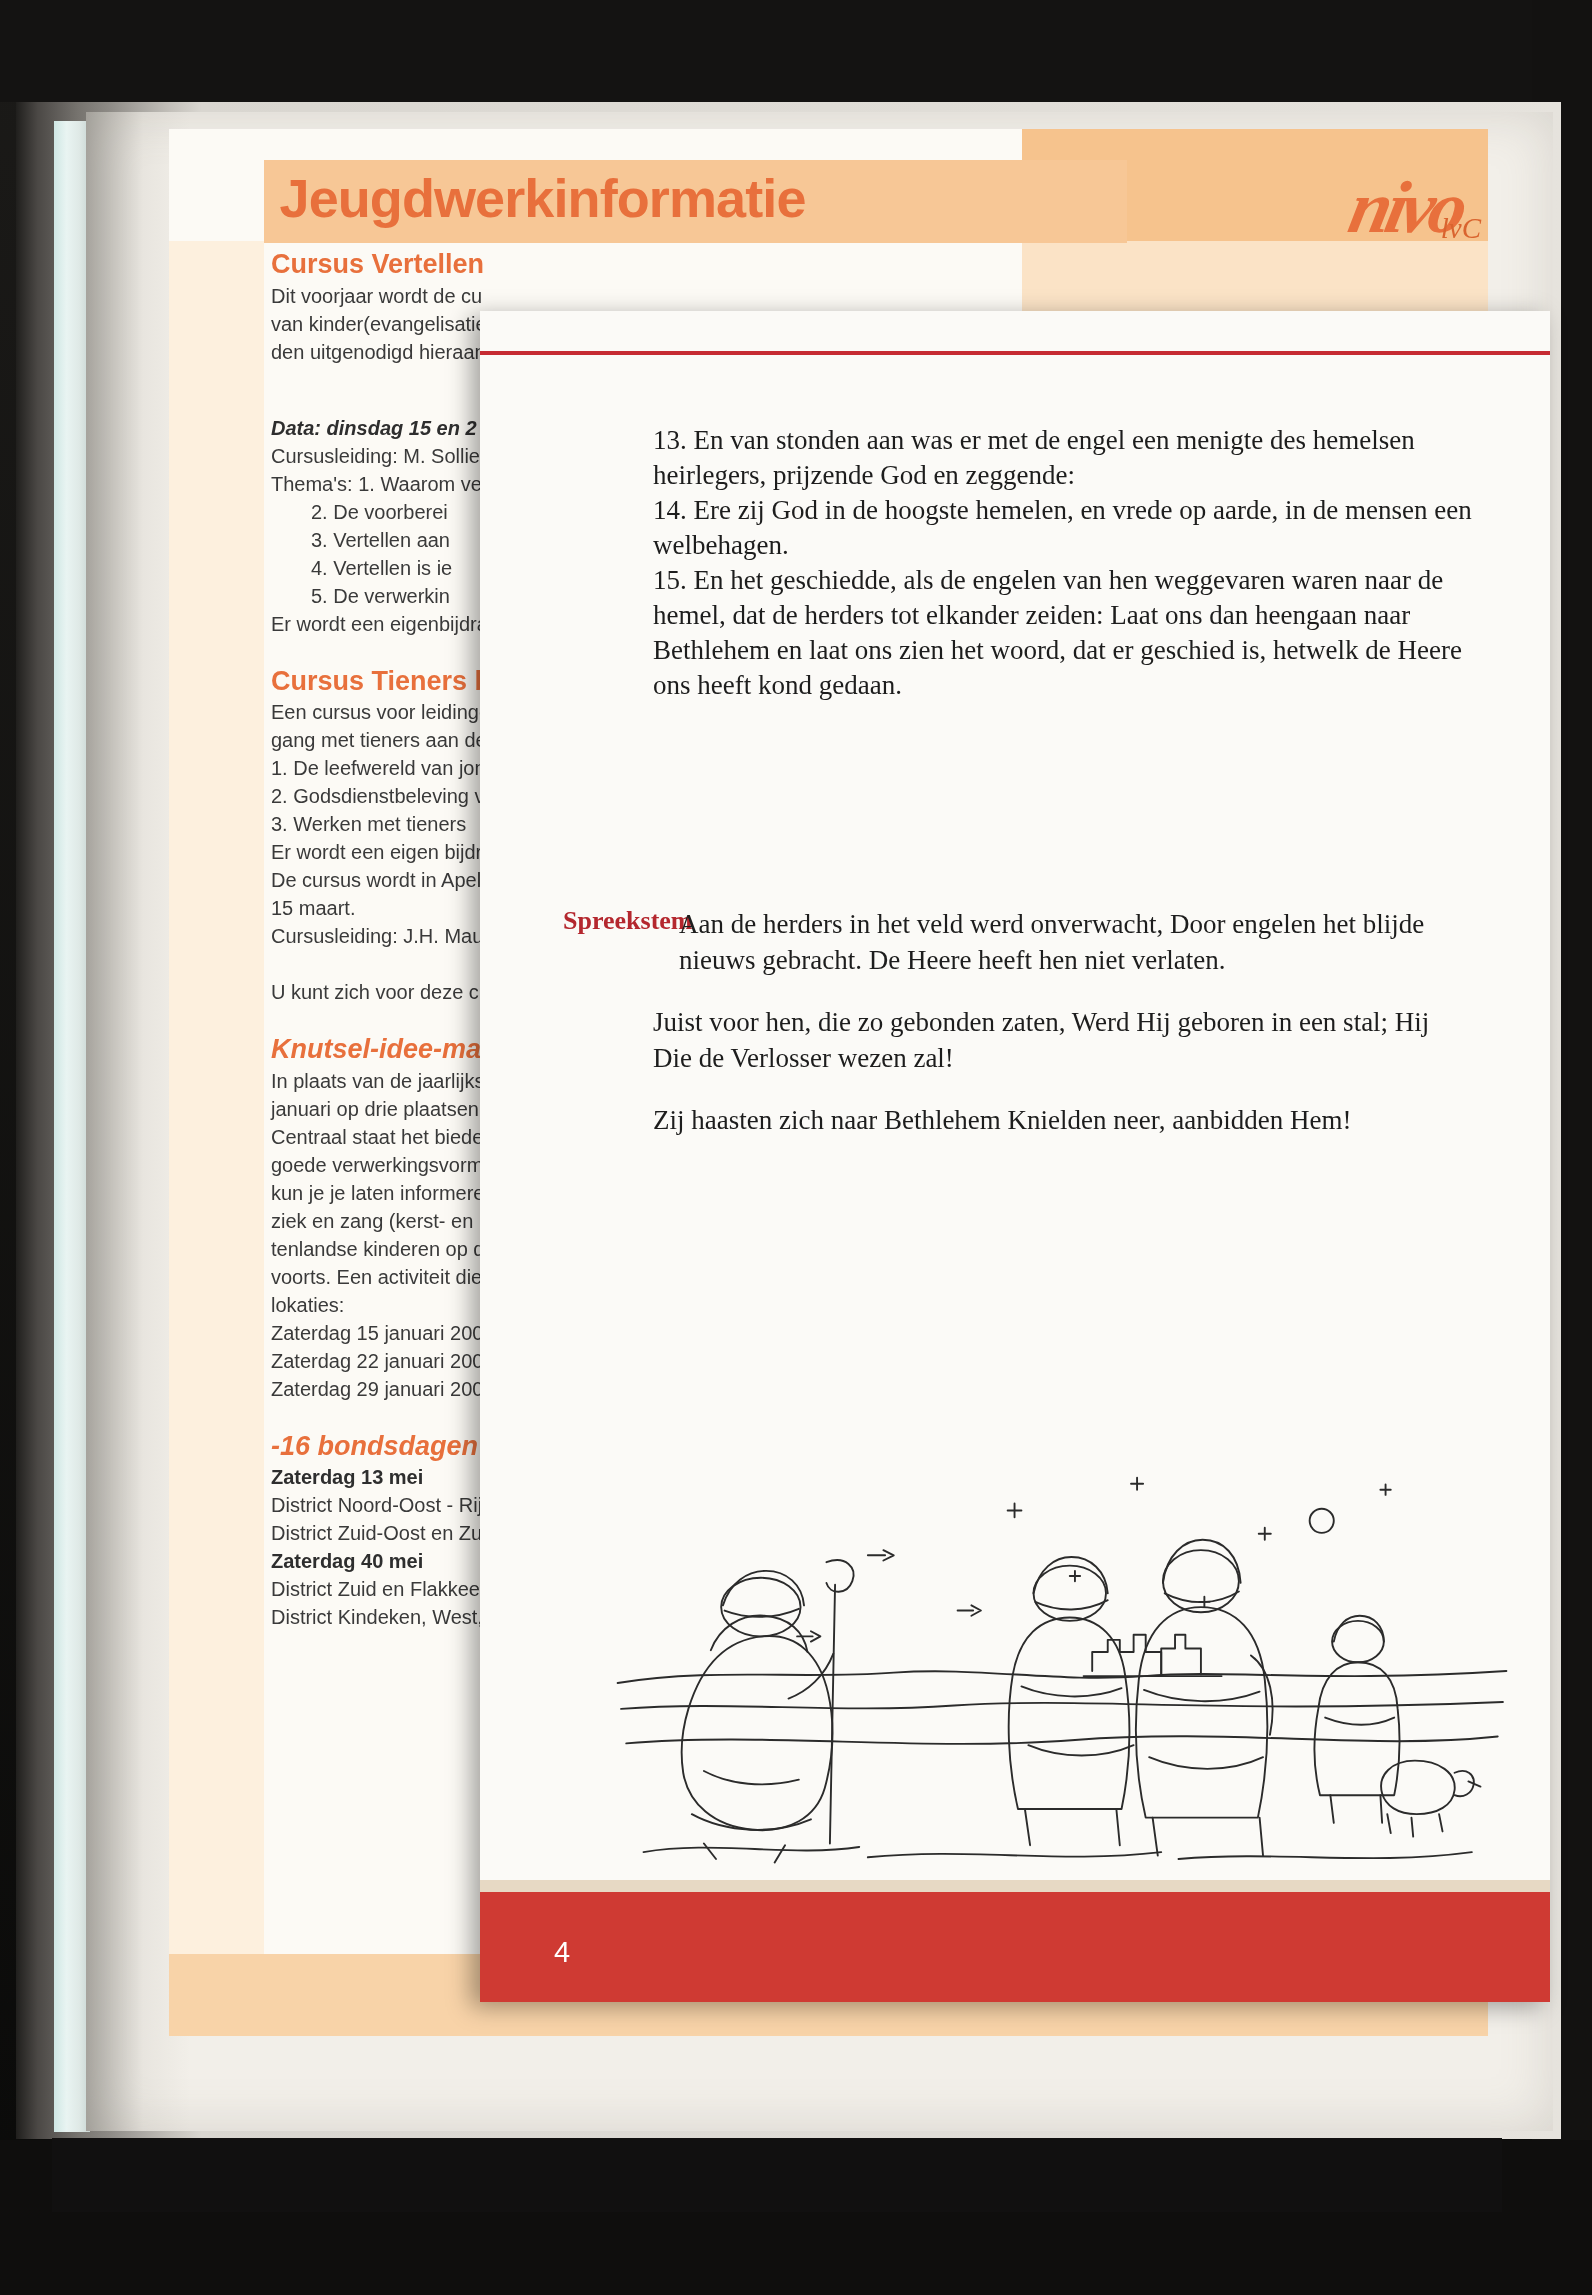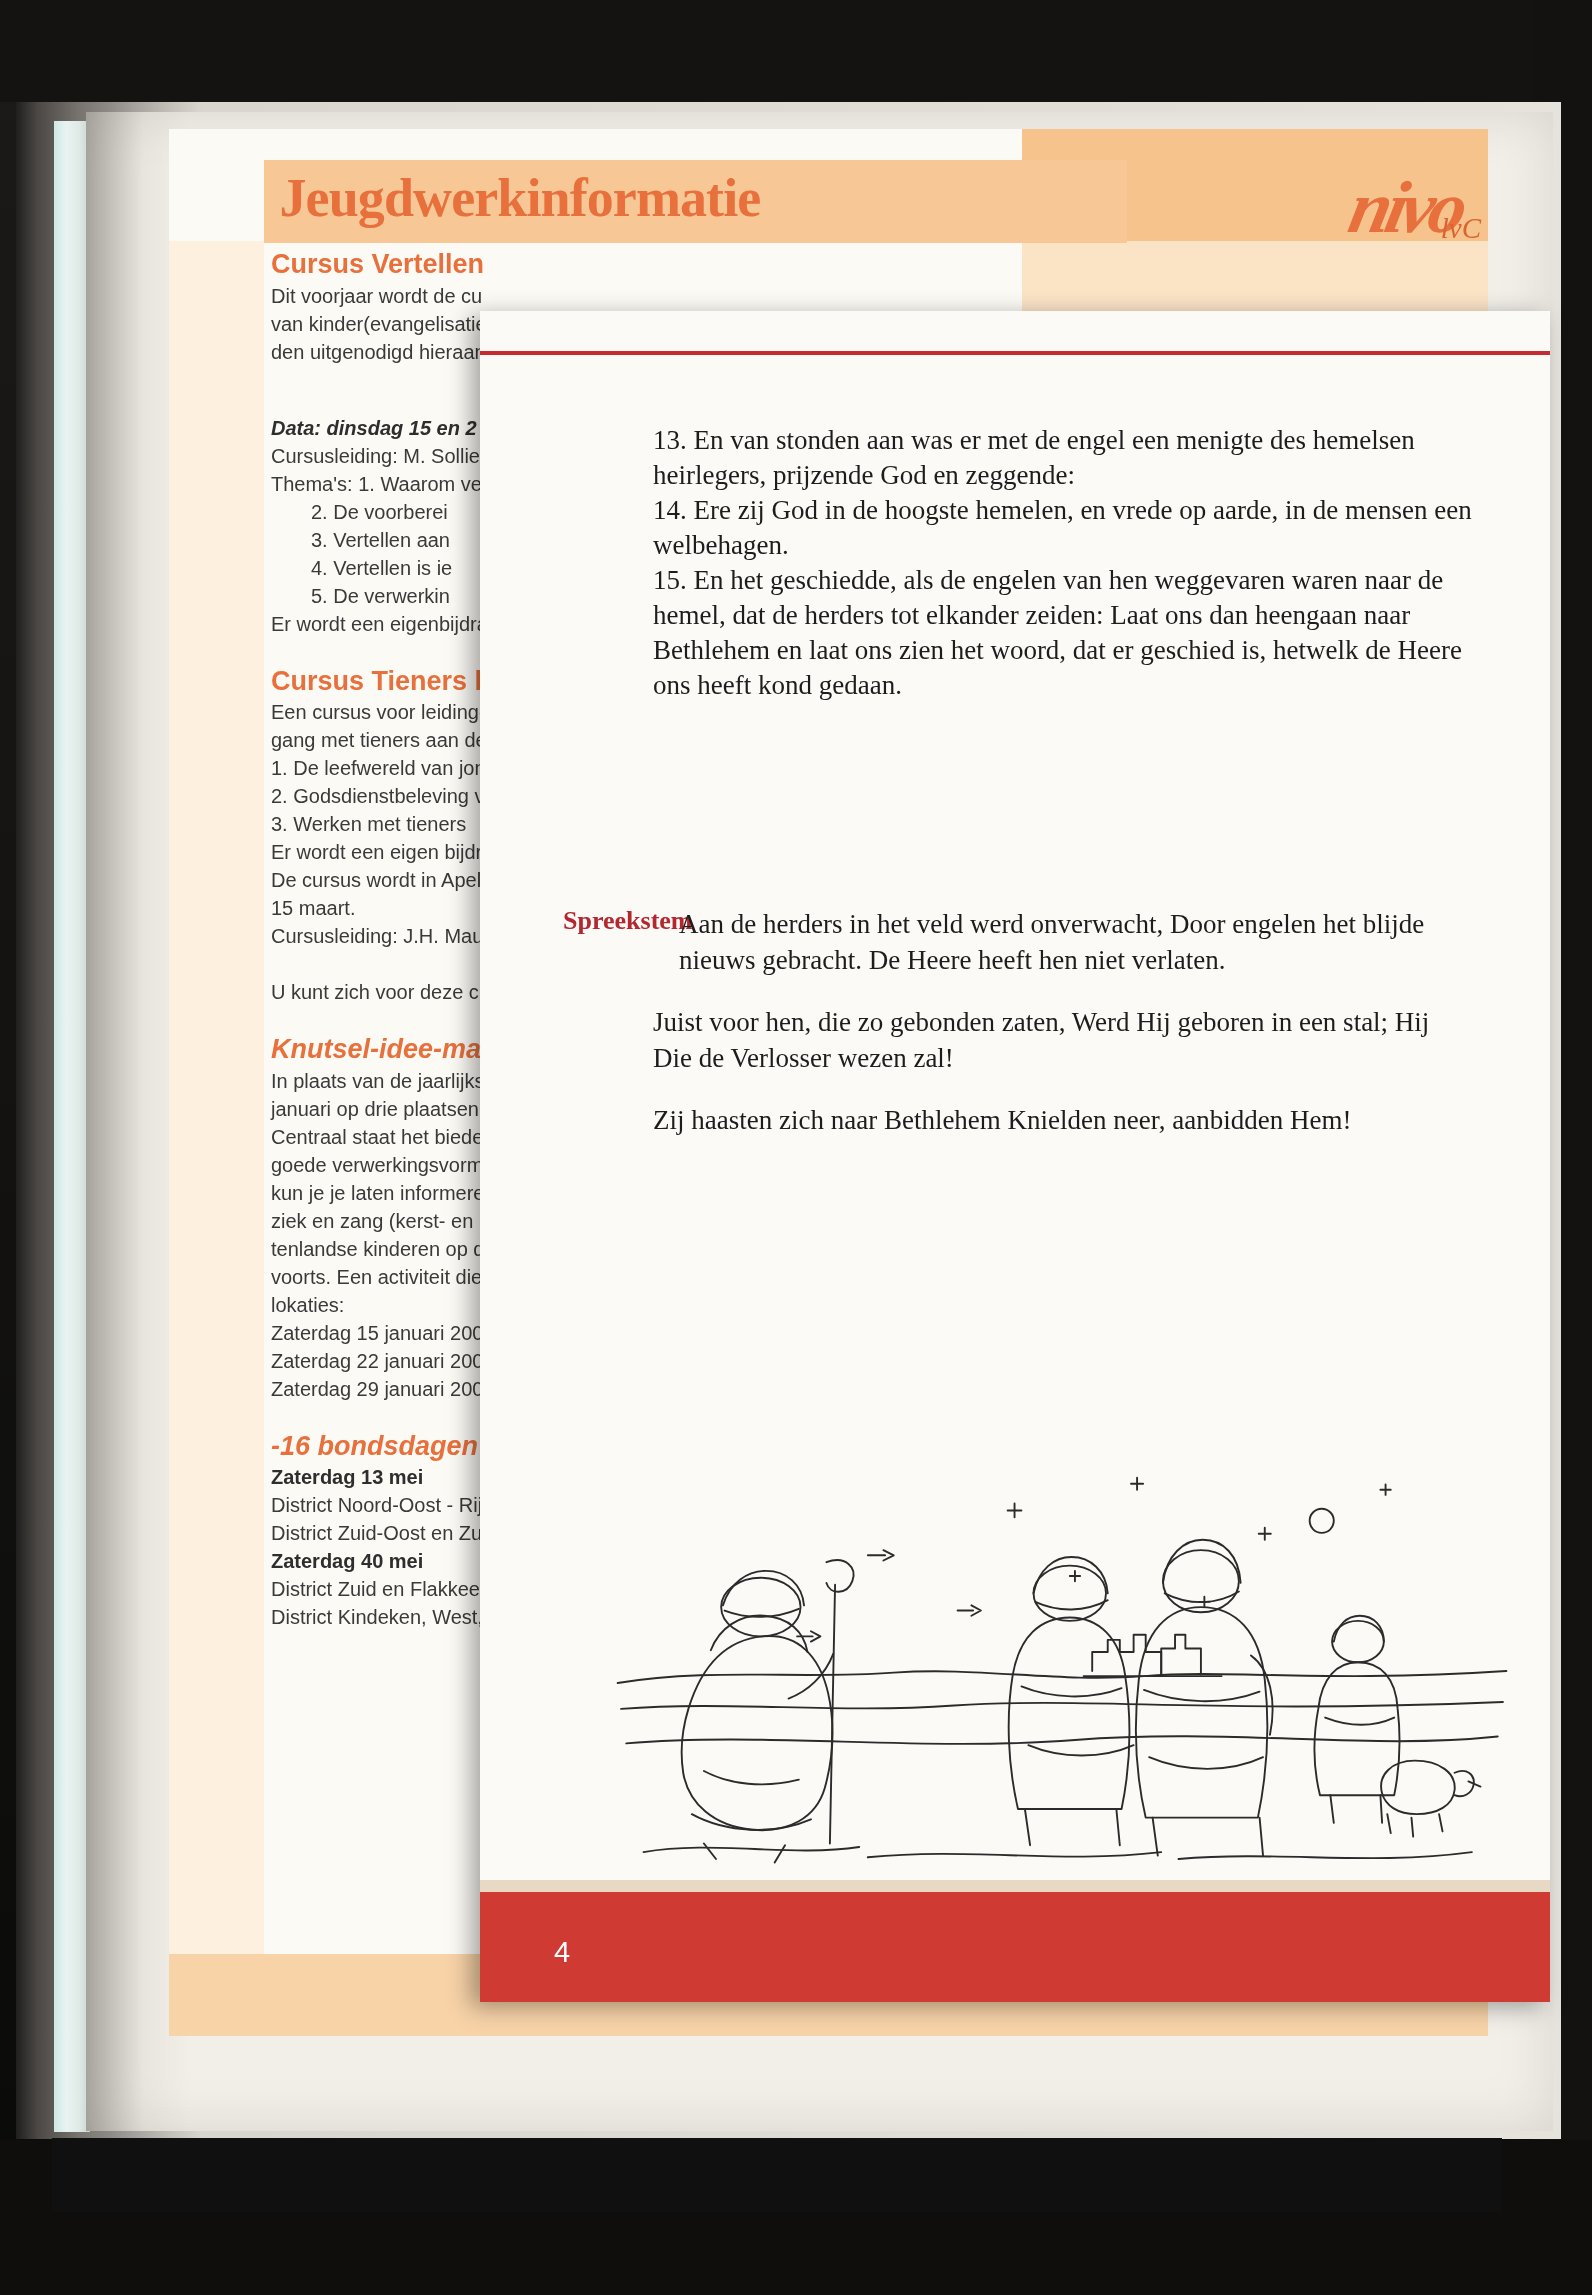--- a/index.html
+++ b/index.html
@@ -115,21 +115,21 @@
 
   .masthead {
     position: absolute;
     left: 95px; top: 31px;
     width: 863px; height: 83px;
     background: #f7c796;
   }
   .masthead-title {
     position: absolute;
     left: 15.5px; top: 7px;
-    font-family: Liberation Serif, serif;
+    font-family: Liberation Sans, sans-serif;
     font-weight: bold;
     font-size: 54px;
     letter-spacing: -0.9px;
     color: #e8703c;
   }
   .logo {
     position: absolute;
     right: 26px; top: 36px;
     font-family: "Liberation Serif", serif;
     font-weight: bold;

